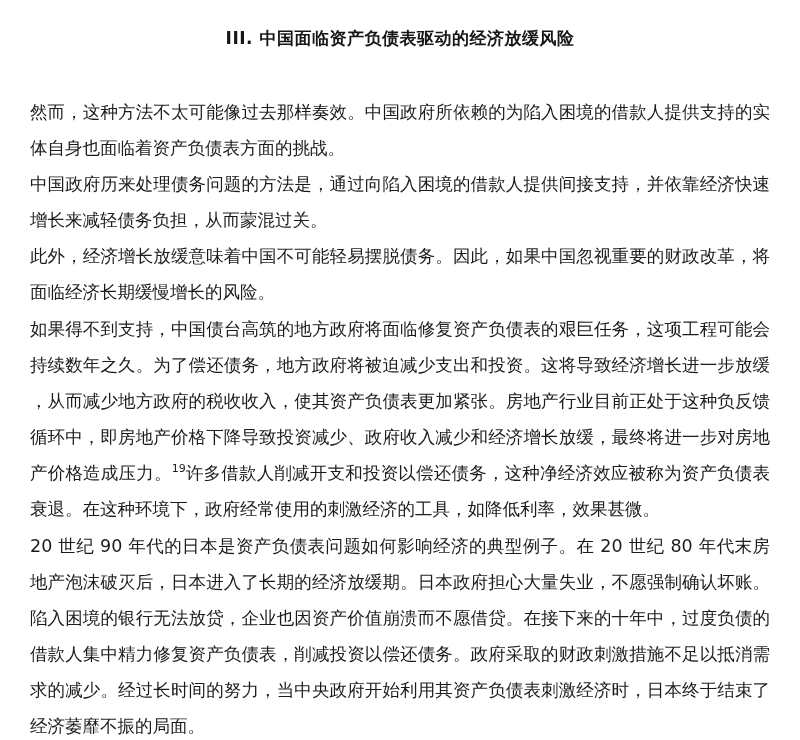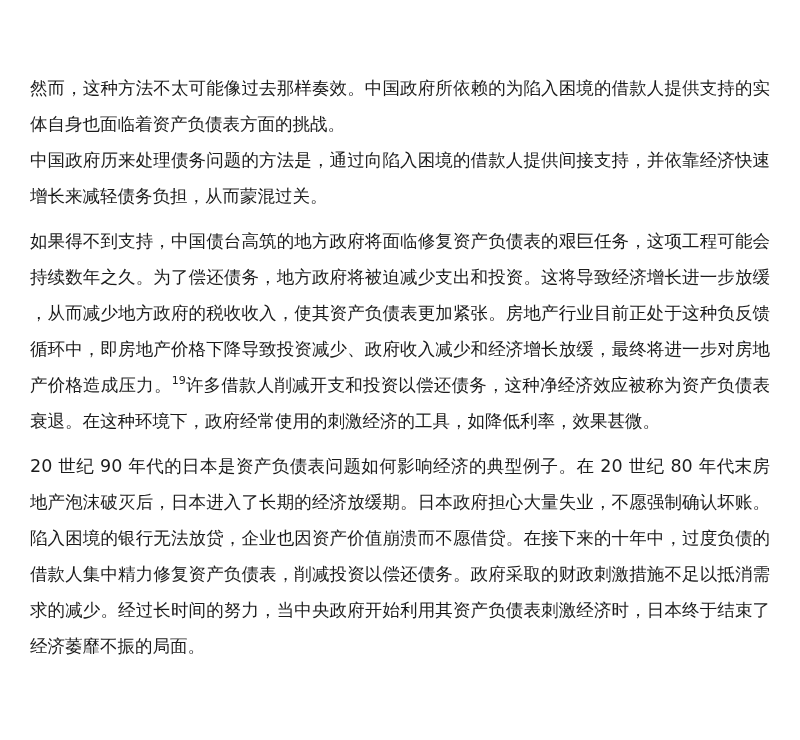--- a/index.html
+++ b/index.html
@@ -37,39 +37,41 @@
     text-align: justify;
     text-justify: inter-character;
     word-break: break-all;
     line-break: anywhere;
     color: #1b1b1b;
   }
   .body-text p {
     margin: 0;
   }
   .body-text p.spaced {
-    margin-top: 9px;
+    margin-top: 1px;
   }
   sup.footnote-ref {
     font-size: 11px;
     line-height: 0;
     vertical-align: super;
   }
 </style>
 </head>
 <body>
 
 <div class="page">
 
+  <h1 class="doc-title">III. 中国面临资产负债表驱动的经济放缓风险</h1>
 
   <div class="body-text">
 
     <p>然而，这种方法不太可能像过去那样奏效。中国政府所依赖的为陷入困境的借款人提供支持的实体自身也面临着资产负债表方面的挑战。</p>
 
     <p>中国政府历来处理债务问题的方法是，通过向陷入困境的借款人提供间接支持，并依靠经济快速增长来减轻债务负担，从而蒙混过关。</p>
 
+    <p>此外，经济增长放缓意味着中国不可能轻易摆脱债务。因此，如果中国忽视重要的财政改革，将面临经济长期缓慢增长的风险。</p>
 
     <p class="spaced"><span>如果得不到支持，中国债台高筑的地方政府将面临修复资产负债表的艰巨任务，这项工程可能会持续数年之久。为了偿还债务，地方政府将被迫减少支出和投资。这将导致经济增长进一步放缓，从而减少地方政府的税收收入，使其资产负债表更加紧张。房地产行业目前正处于这种负反馈循环中，即房地产价格下降导致投资减少、政府收入减少和经济增长放缓，最终将进一步对房地产价格造成压力。</span><sup class="footnote-ref">19</sup><span>许多借款人削减开支和投资以偿还债务，这种净经济效应被称为资产负债表衰退。在这种环境下，政府经常使用的刺激经济的工具，如降低利率，效果甚微。</span></p>
 
     <p class="spaced">20 世纪 90 年代的日本是资产负债表问题如何影响经济的典型例子。在 20 世纪 80 年代末房地产泡沫破灭后，日本进入了长期的经济放缓期。日本政府担心大量失业，不愿强制确认坏账。陷入困境的银行无法放贷，企业也因资产价值崩溃而不愿借贷。在接下来的十年中，过度负债的借款人集中精力修复资产负债表，削减投资以偿还债务。政府采取的财政刺激措施不足以抵消需求的减少。经过长时间的努力，当中央政府开始利用其资产负债表刺激经济时，日本终于结束了经济萎靡不振的局面。</p>
 
   </div>
 </div>
 
 </body></html>

